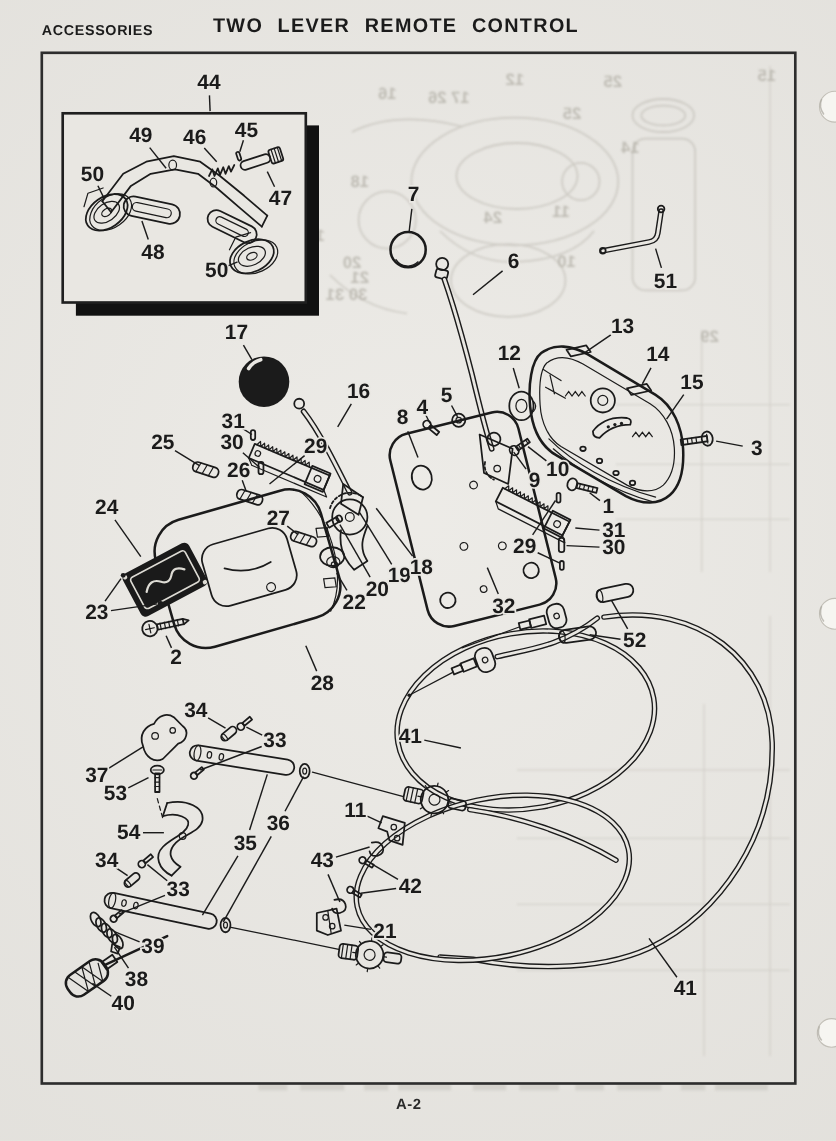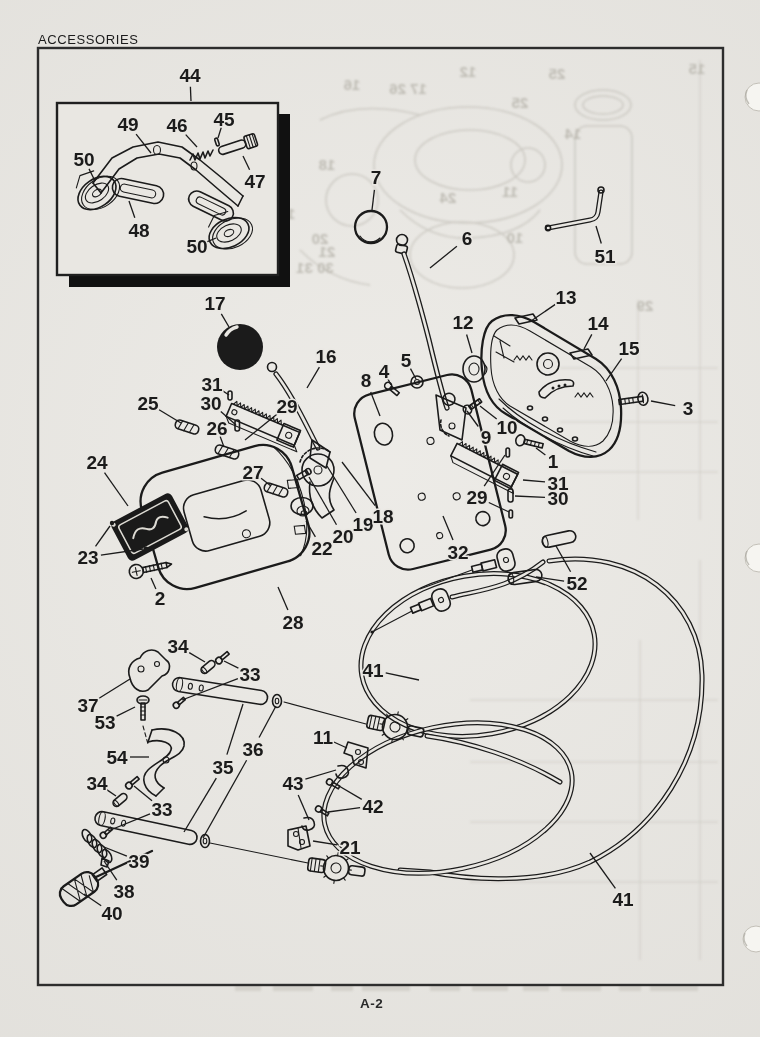--- a/index.html
+++ b/index.html
@@ -8,21 +8,21 @@
     background:var(--paper,#e9e7e2);
     font-family:"Liberation Sans",sans-serif;
   }
   .page{position:absolute;inset:0;
     background:
       radial-gradient(120% 90% at 50% 45%, rgba(255,255,255,.18), rgba(0,0,0,.04) 95%),
       var(--paper,#e9e7e2);
   }
   .hdr-left{
     position:absolute;left:38px;top:20px;
-    font-weight:normal;font-size:13px;letter-spacing:.6px;color:var(--ink,#1b1b1b);margin-top:12px;
+    font-weight:bold;font-size:13px;letter-spacing:.6px;color:var(--ink,#1b1b1b);
   }
   .hdr-title{
     position:absolute;left:0;right:40px;top:13px;text-align:center;
     font-weight:bold;font-size:18px;letter-spacing:1.2px;word-spacing:7px;color:var(--ink,#1b1b1b);
   }
   .footer{
     position:absolute;left:360px;top:996px;
     font-weight:bold;font-size:13.5px;letter-spacing:.5px;color:#2a2a2a;
   }
   svg#art{position:absolute;left:0;top:0;}
@@ -48,20 +48,21 @@
     fill:var(--ghost,#b5b2a9);opacity:.8;text-anchor:middle;
   }
   .blur{filter:blur(1.1px);}
   .hole{fill:#f6f5f1;stroke:#c2bfb7;stroke-width:1;}
 </style>
 </head>
 <body>
 
 <div class="page">
 
+  <div class="hdr-title">TWO LEVER REMOTE CONTROL</div>
   <div class="hdr-left">ACCESSORIES</div>
 
   <svg id="art" width="760" height="1037" viewBox="0 0 760 1037">
 
     <g class="blur">
       <g class="ghost">
         <ellipse cx="468" cy="165" rx="94" ry="58"></ellipse>
         <ellipse cx="462" cy="255" rx="52" ry="33"></ellipse>
         <ellipse cx="470" cy="160" rx="55" ry="30"></ellipse>
         <path d="M 400,210 Q 430,240 470,238 Q 520,236 540,210"></path>

